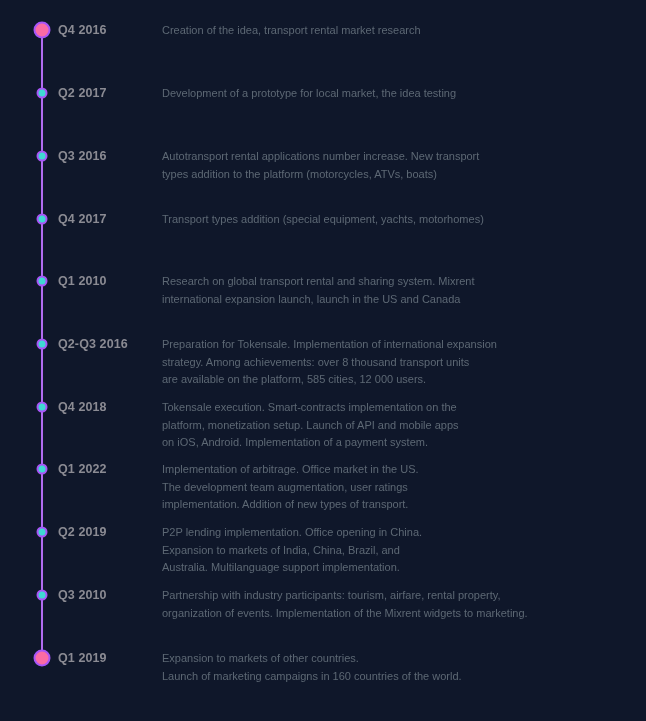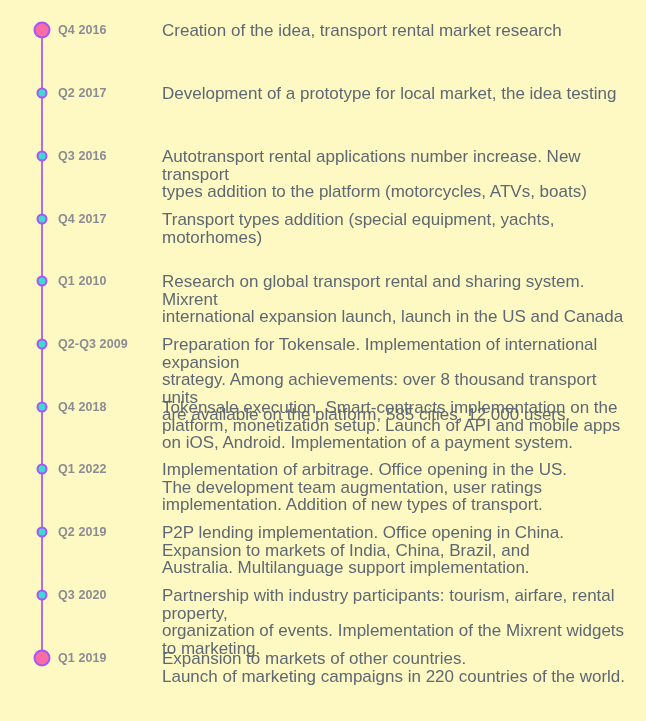--- a/index.html
+++ b/index.html
@@ -11,21 +11,21 @@
 
   body {
     font-family: "Liberation Sans", sans-serif;
     -webkit-font-smoothing: antialiased;
   }
 
   #timeline-page {
     position: relative;
     width: 646px;
     height: 721px;
-    background: #fef9c3;
+    background: #0f172a;
     overflow: hidden;
   }
 
   
   #timeline-axis {
     position: absolute;
     left: 41px;
     width: 2px;
     background: #b16cf0;
     border-radius: 1px;
@@ -71,21 +71,21 @@
     letter-spacing: 0.1px;
     white-space: nowrap;
     line-height: 17px;
   }
 
   .tl-desc {
     position: absolute;
     left: 162px;
     top: 0;
     width: 470px;
-    font-size: 17px;
+    font-size: 11px;
     font-weight: normal;
     color: #5d6874;
     line-height: 17.5px;
     white-space: pre-line;
   }
 </style>
 </head>
 <body>
 
 <div id="timeline-page">
@@ -113,52 +113,52 @@
         <div class="tl-desc">Transport types addition (special equipment, yachts, motorhomes)</div>
       </div>
       <div class="tl-row" style="top: 273px;">
         <div class="tl-marker minor" style="top: 8px;"></div>
         <div class="tl-date">Q1 2010</div>
         <div class="tl-desc">Research on global transport rental and sharing system. Mixrent
 international expansion launch, launch in the US and Canada</div>
       </div>
       <div class="tl-row" style="top: 336px;">
         <div class="tl-marker minor" style="top: 8px;"></div>
-        <div class="tl-date">Q2-Q3 2009</div>
+        <div class="tl-date">Q2-Q3 2016</div>
         <div class="tl-desc">Preparation for Tokensale. Implementation of international expansion
 strategy. Among achievements: over 8 thousand transport units
 are available on the platform, 585 cities, 12 000 users.</div>
       </div>
       <div class="tl-row" style="top: 399px;">
         <div class="tl-marker minor" style="top: 8px;"></div>
         <div class="tl-date">Q4 2018</div>
         <div class="tl-desc">Tokensale execution. Smart-contracts implementation on the
 platform, monetization setup. Launch of API and mobile apps
 on iOS, Android. Implementation of a payment system.</div>
       </div>
       <div class="tl-row" style="top: 461px;">
         <div class="tl-marker minor" style="top: 8px;"></div>
         <div class="tl-date">Q1 2022</div>
-        <div class="tl-desc">Implementation of arbitrage. Office opening in the US.
+        <div class="tl-desc">Implementation of arbitrage. Office market in the US.
 The development team augmentation, user ratings
 implementation. Addition of new types of transport.</div>
       </div>
       <div class="tl-row" style="top: 524px;">
         <div class="tl-marker minor" style="top: 8px;"></div>
         <div class="tl-date">Q2 2019</div>
         <div class="tl-desc">P2P lending implementation. Office opening in China.
 Expansion to markets of India, China, Brazil, and
 Australia. Multilanguage support implementation.</div>
       </div>
       <div class="tl-row" style="top: 587px;">
         <div class="tl-marker minor" style="top: 8px;"></div>
-        <div class="tl-date">Q3 2020</div>
+        <div class="tl-date">Q3 2010</div>
         <div class="tl-desc">Partnership with industry participants: tourism, airfare, rental property,
 organization of events. Implementation of the Mixrent widgets to marketing.</div>
       </div>
       <div class="tl-row" style="top: 650px;">
         <div class="tl-marker major" style="top: 8px;"></div>
         <div class="tl-date">Q1 2019</div>
         <div class="tl-desc">Expansion to markets of other countries.
-Launch of marketing campaigns in 220 countries of the world.</div>
+Launch of marketing campaigns in 160 countries of the world.</div>
       </div>
     </div>
 </div>
 
 </body></html>

